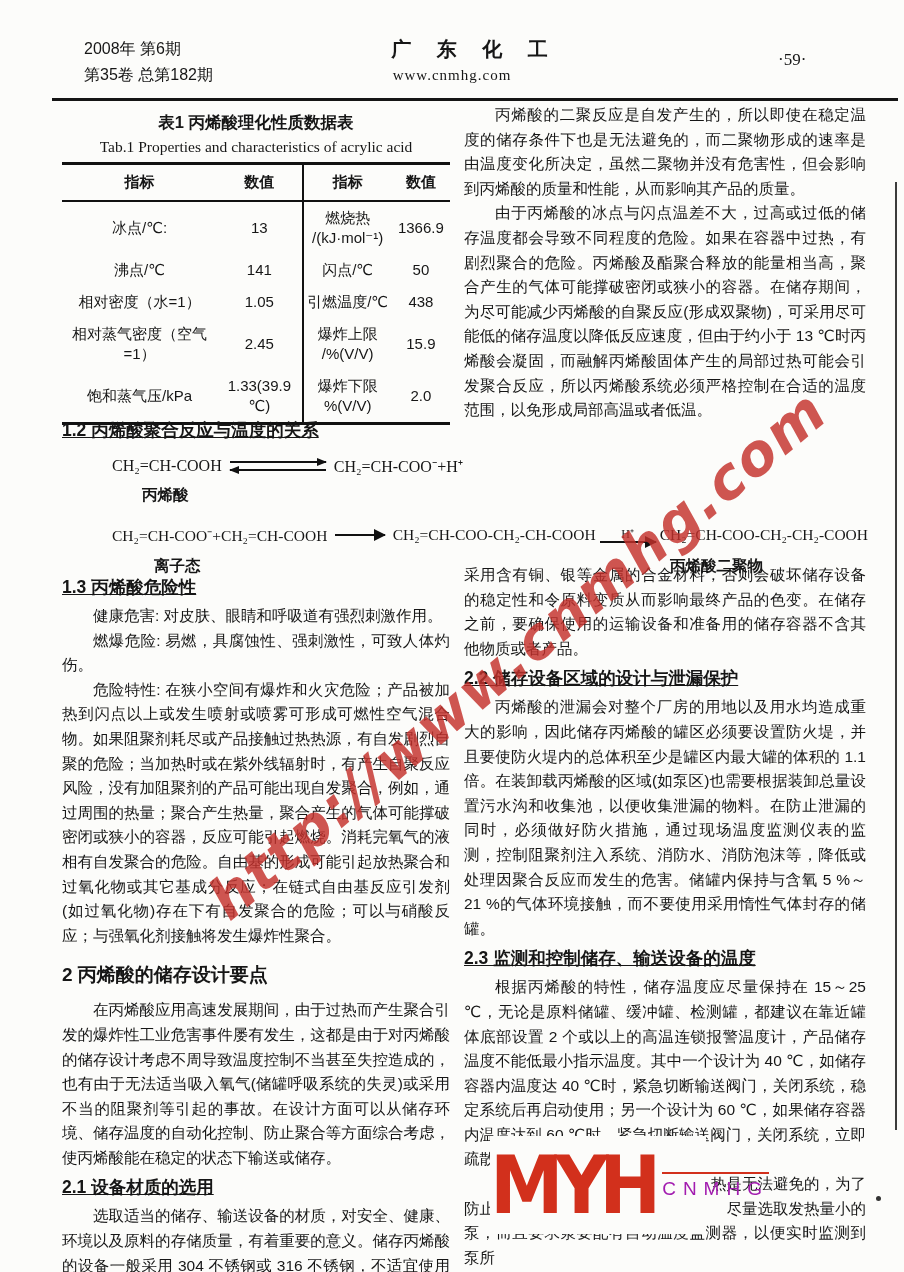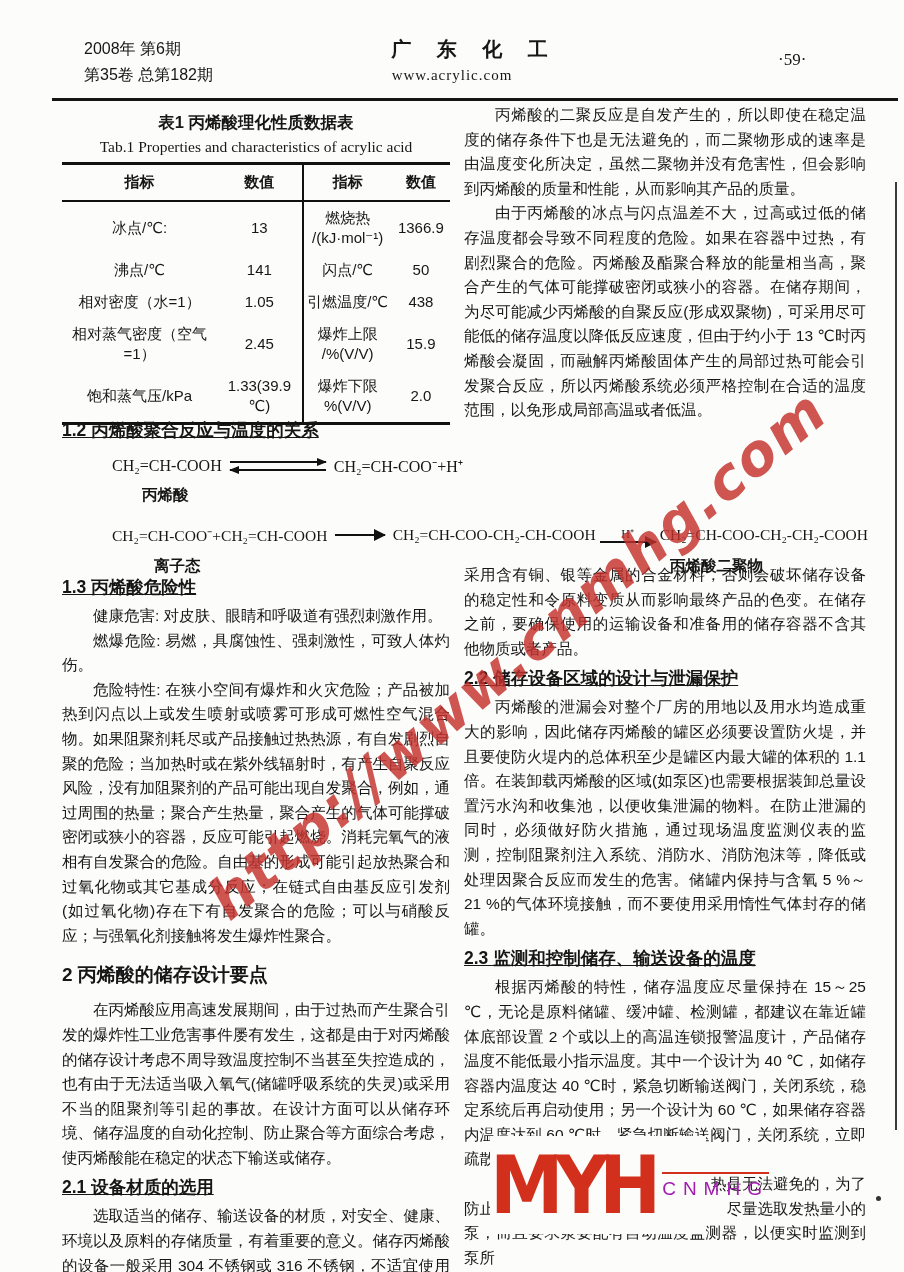--- a/index.html
+++ b/index.html
@@ -97,21 +97,21 @@
 </style>
 </head>
 <body>
 
 <div class="abs issue">
   <div>2008年 第6期</div>
   <div>第35卷 总第182期</div>
 </div>
 <div class="abs jname">
   <div class="cn">广 东 化 工</div>
-  <div class="site">www.acrylic.com</div>
+  <div class="site">www.cnmhg.com</div>
 </div>
 <div class="abs pageno">·59·</div>
 <div class="abs hrule"></div>
 
 <div class="abs colL1">
   <div class="tcap-cn">表1  丙烯酸理化性质数据表</div>
   <div class="tcap-en">Tab.1  Properties and characteristics of acrylic acid</div>
   <table class="ptable">
     <colgroup>
         <col class="c1">

